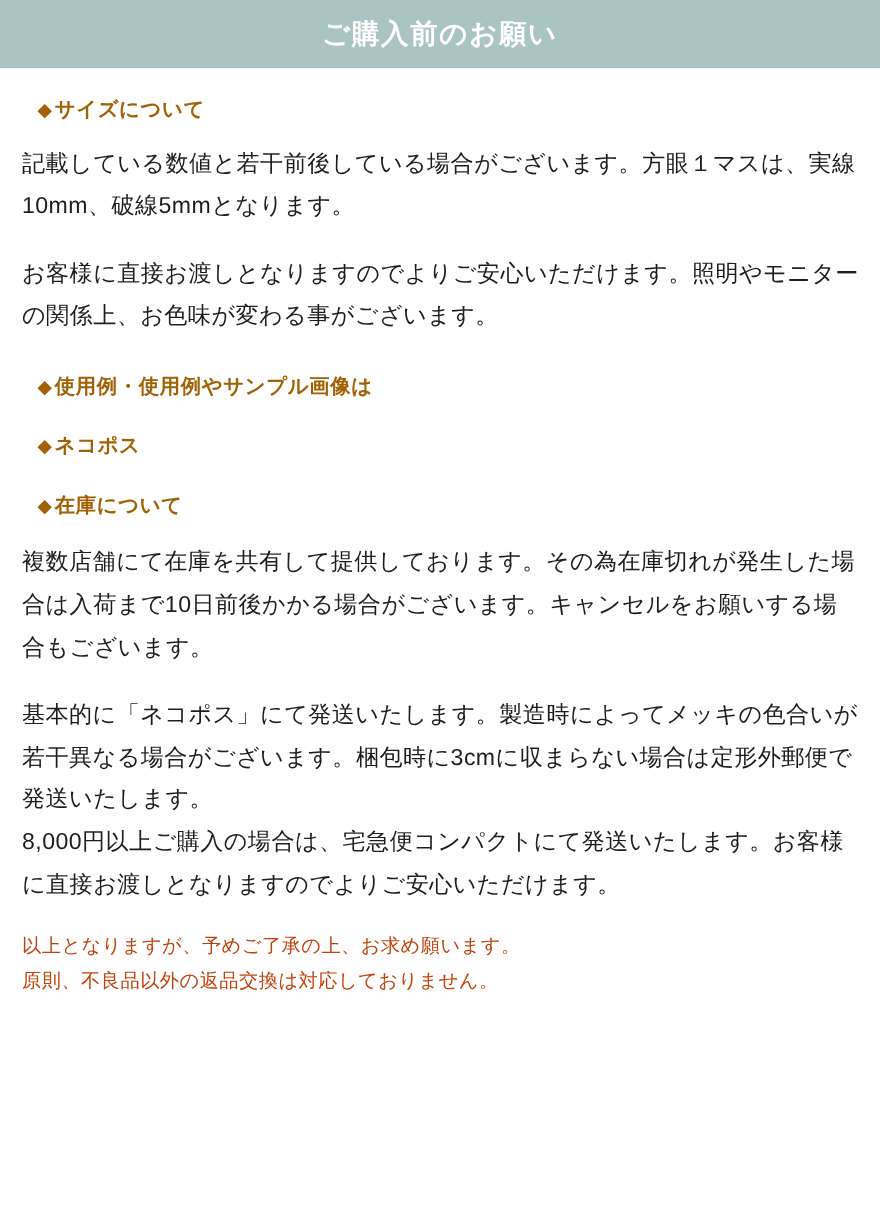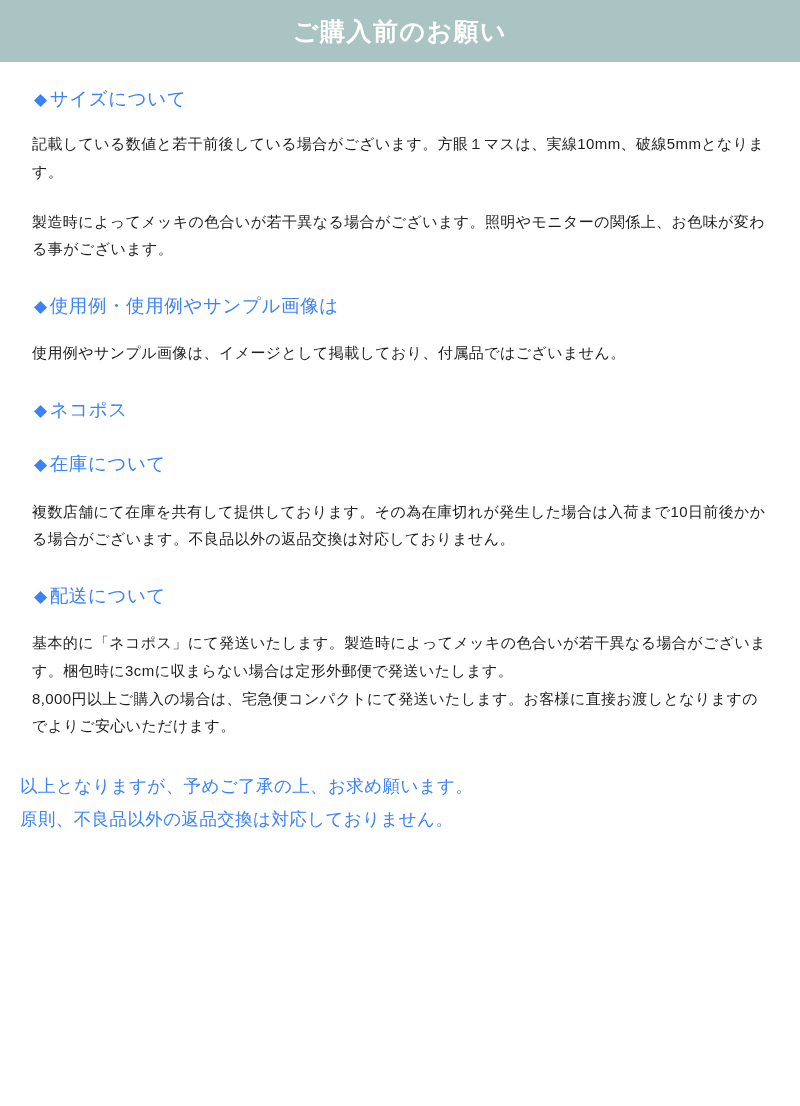--- a/index.html
+++ b/index.html
@@ -39,59 +39,59 @@
   }
   .content {
     padding: 0 18px 0 20px;
     box-sizing: border-box;
   }
   .section {
     margin: 0;
   }
   .section-heading {
     font-size: 18.5px;
-    font-weight: normal;
-    color: #3b82f6;
+    font-weight: bold;
+    color: #a16207;
     letter-spacing: 0.6px;
     padding-left: 14px;
     margin: 0;
     line-height: 1.2;
   }
   .section-heading .diamond {
     display: inline-block;
     margin-right: 2px;
     font-size: 17px;
     line-height: 1;
   }
   .section-body {
-    font-size: 15px;
+    font-size: 21px;
     line-height: 1.85;
     letter-spacing: 0.4px;
     color: #1d1d1d;
-    margin: 12px;
+    margin: 0;
     white-space: pre-line;
   }
   .sp-size-h   { margin-top: 26px; }
   .sp-size-b   { margin-top: 20px; }
   .sp-color-h  { margin-top: 32px; }
   .sp-color-b  { margin-top: 22px; }
   .sp-sample-h { margin-top: 32px; }
   .sp-sample-b { margin-top: 22px; }
   .sp-caution-h{ margin-top: 32px; }
   .sp-caution-b{ margin-top: 22px; }
   .sp-stock-h  { margin-top: 32px; }
   .sp-stock-b  { margin-top: 22px; }
   .sp-ship-h   { margin-top: 32px; }
   .sp-ship-b   { margin-top: 22px; }
   .closing {
-    margin-top: 30px;
+    margin-top: 18px;
     font-size: 17.5px;
     line-height: 1.85;
     letter-spacing: 0.4px;
-    color: #3b82f6;
+    color: #c2410c;
     white-space: pre-line;
   }
 </style>
 </head>
 <body>
 
 <div class="page">
 
   <div class="header-band">
     <div class="header-title">ご購入前のお願い</div>
@@ -100,47 +100,43 @@
   <div class="content">
 
     <div class="section">
       <div class="section-heading sp-size-h">
         <span class="diamond">◆</span><span>サイズについて</span>
       </div>
       <div class="section-body sp-size-b">記載している数値と若干前後している場合がございます。方眼１マスは、実線10mm、破線5mmとなります。</div>
     </div>
 
     <div class="section">
-      <div class="section-body sp-color-b">製造時によってメッキの色合いが若干異なる場合がございます。照明やモニターの関係上、お色味が変わる事がございます。</div>
+      <div class="section-body sp-color-b">お客様に直接お渡しとなりますのでよりご安心いただけます。照明やモニターの関係上、お色味が変わる事がございます。</div>
     </div>
 
     <div class="section">
       <div class="section-heading sp-sample-h">
         <span class="diamond">◆</span><span>使用例・使用例やサンプル画像は</span>
       </div>
-      <div class="section-body sp-sample-b">使用例やサンプル画像は、イメージとして掲載しており、付属品ではございません。</div>
     </div>
 
     <div class="section">
       <div class="section-heading sp-caution-h">
         <span class="diamond">◆</span><span>ネコポス</span>
       </div>
     </div>
 
     <div class="section">
       <div class="section-heading sp-stock-h">
         <span class="diamond">◆</span><span>在庫について</span>
       </div>
-      <div class="section-body sp-stock-b">複数店舗にて在庫を共有して提供しております。その為在庫切れが発生した場合は入荷まで10日前後かかる場合がございます。不良品以外の返品交換は対応しておりません。</div>
+      <div class="section-body sp-stock-b">複数店舗にて在庫を共有して提供しております。その為在庫切れが発生した場合は入荷まで10日前後かかる場合がございます。キャンセルをお願いする場合もございます。</div>
     </div>
 
     <div class="section">
-      <div class="section-heading sp-ship-h">
-        <span class="diamond">◆</span><span>配送について</span>
-      </div>
       <div class="section-body sp-ship-b">基本的に「ネコポス」にて発送いたします。製造時によってメッキの色合いが若干異なる場合がございます。梱包時に3cmに収まらない場合は定形外郵便で発送いたします。
 8,000円以上ご購入の場合は、宅急便コンパクトにて発送いたします。お客様に直接お渡しとなりますのでよりご安心いただけます。</div>
     </div>
 
     <div class="closing">以上となりますが、予めご了承の上、お求め願います。
 原則、不良品以外の返品交換は対応しておりません。</div>
 
   </div>
 </div>
 

